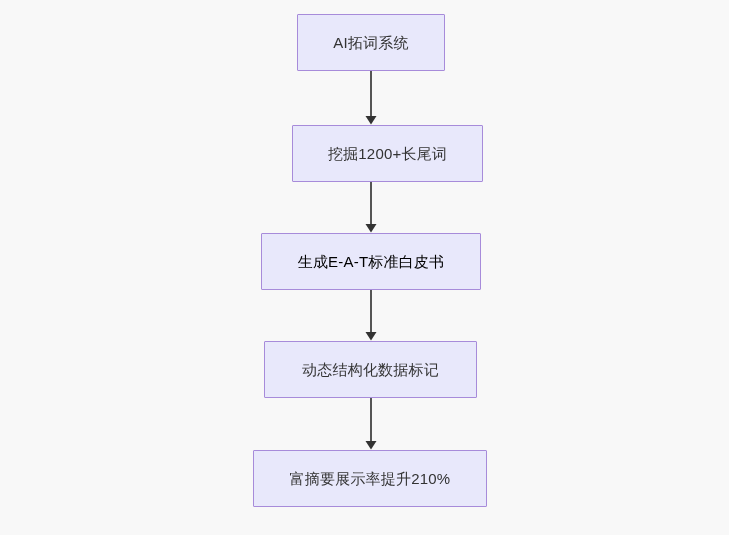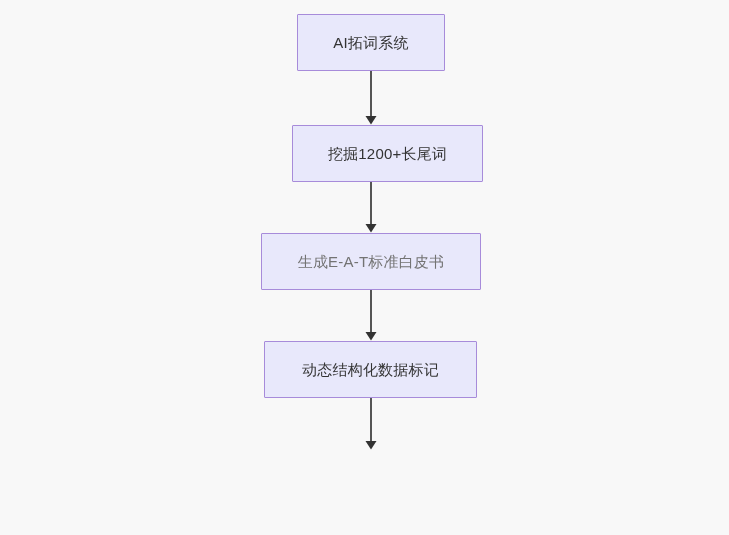--- a/index.html
+++ b/index.html
@@ -78,22 +78,25 @@
   </div>
 
   <div class="node" id="node-0" style="left: 297px; top: 14px; width: 148px; height: 57px; background: rgb(232, 232, 251); border-color: rgb(167, 139, 218); color: rgb(51, 51, 51);">
     <span class="node-label">AI拓词系统</span>
   </div>
 
   <div class="node" id="node-1" style="left: 292px; top: 125px; width: 191px; height: 57px; background: rgb(232, 232, 251); border-color: rgb(167, 139, 218); color: rgb(51, 51, 51);">
     <span class="node-label">挖掘1200+长尾词</span>
   </div>
 
-  <div class="node" id="node-2" style="left: 261px; top: 233px; width: 220px; height: 57px; background: rgb(232, 232, 251); border-color: rgb(167, 139, 218); color: #737373;">
+  <div class="node" id="node-2" style="left: 261px; top: 233px; width: 220px; height: 57px; background: rgb(232, 232, 251); border-color: rgb(167, 139, 218); color: #000000;">
     <span class="node-label">生成E-A-T标准白皮书</span>
   </div>
 
   <div class="node" id="node-3" style="left: 264px; top: 341px; width: 213px; height: 57px; background: rgb(232, 232, 251); border-color: rgb(167, 139, 218); color: rgb(51, 51, 51);">
     <span class="node-label">动态结构化数据标记</span>
   </div>
 
+  <div class="node" id="node-4" style="left: 253px; top: 450px; width: 234px; height: 57px; background: rgb(232, 232, 251); border-color: rgb(167, 139, 218); color: rgb(51, 51, 51);">
+    <span class="node-label">富摘要展示率提升210%</span>
+  </div>
 
 </div>
 
 </body></html>

